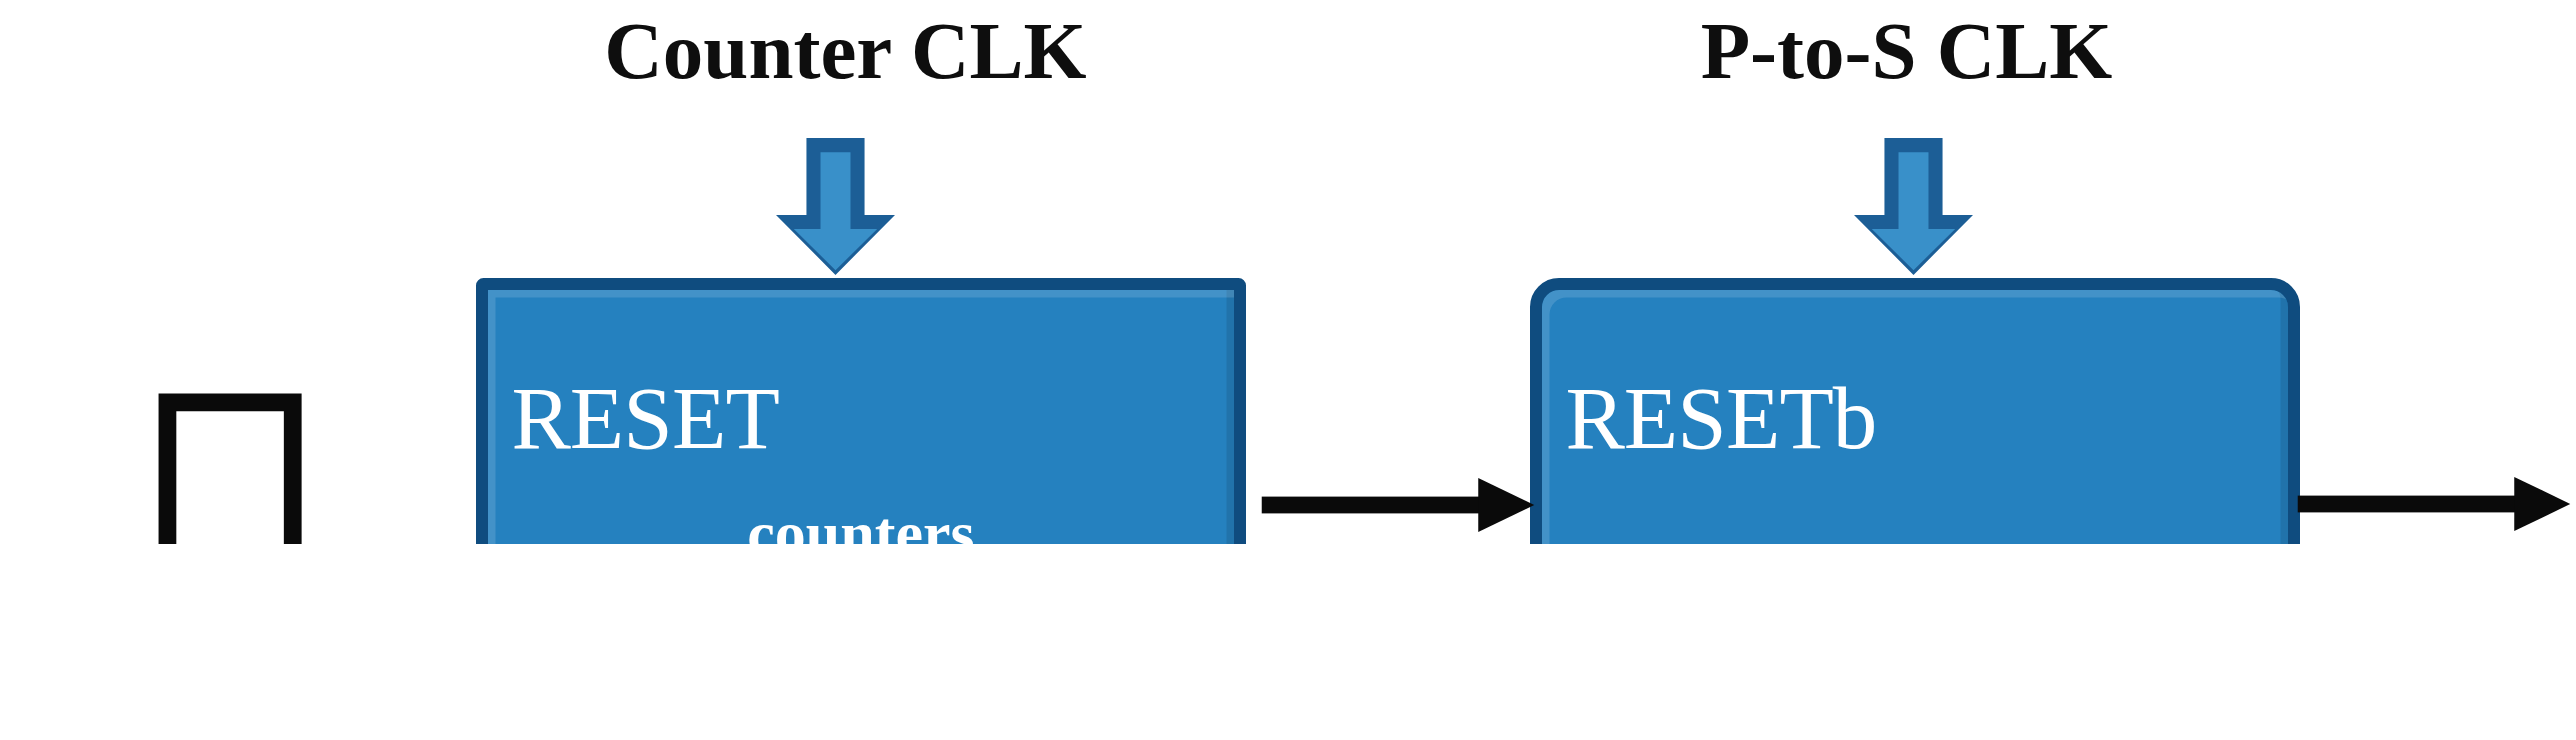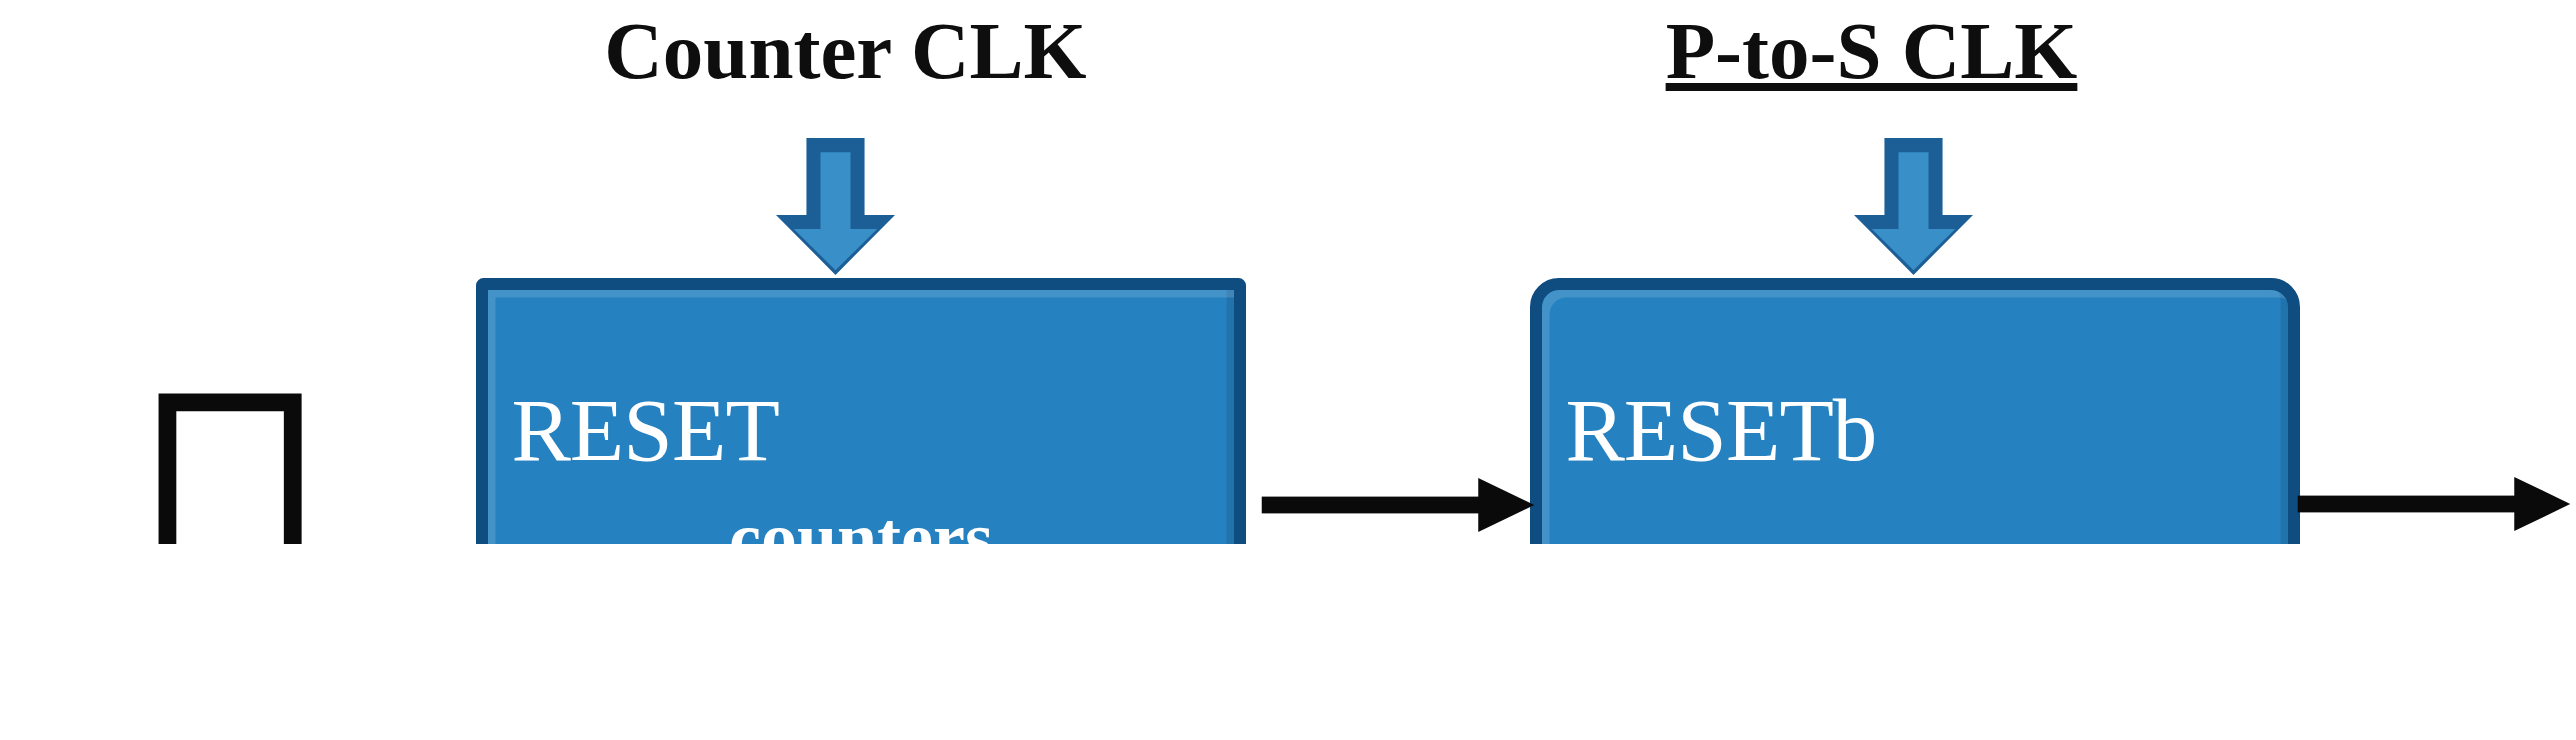--- a/index.html
+++ b/index.html
@@ -16,41 +16,41 @@
   .canvas{
     position:relative;width:2576px;height:544px;background:var(--background);
     font-family:"Liberation Serif","DejaVu Serif",serif;overflow:hidden;
   }
   .clk-title{
     position:absolute;top:11.2px;height:84px;
     font-size:81px;font-weight:bold;color:var(--text-black);
     text-align:center;line-height:1;white-space:nowrap;
   }
   #counter-clk-title{left:590px;width:511px;}
-  #ptos-clk-title{left:1642px;width:459px;text-decoration:underline;}
+  #ptos-clk-title{left:1677px;width:459px;}
   .block-arrow{position:absolute;top:138px;width:119px;height:137px;}
   #counter-clk-arrow{left:776px;}
   #ptos-clk-arrow{left:1854px;}
   .box{
     position:absolute;top:278px;width:746px;height:414px;
     background:var(--block-fill);
     border:12px solid var(--block-border);
     border-radius:7.5px;
     box-shadow:inset 7.5px 7.5px 0 rgba(255,255,255,0.14), inset -7.5px -7.5px 0 rgba(0,0,0,0.10);
   }
   #counters-box{left:476px;}
   #ps-box{left:1530px;border-radius:29px;}
   .corner-label{
-    position:absolute;left:23.4px;top:96px;
+    position:absolute;left:23.4px;top:84px;
     font-size:89px;font-weight:normal;color:var(--label-white);
     line-height:1;white-space:nowrap;letter-spacing:-0.9px;
   }
   .main-label{
     position:absolute;left:0;top:212px;width:100%;
-    font-size:72px;font-weight:bold;color:var(--label-white);
+    font-size:62px;font-weight:bold;color:var(--label-white);
     text-align:center;line-height:1;white-space:nowrap;
   }
   .signal-arrow{position:absolute;width:274px;height:56px;}
   #mid-arrow{left:1261px;top:477px;}
   #out-arrow{left:2297px;top:476px;}
   #pulse{position:absolute;left:22.5px;top:393px;width:431px;height:187px;}
   #mux-label{
     position:absolute;left:5.6px;top:604px;
     font-size:89px;font-weight:bold;color:var(--text-black);
     line-height:1;white-space:nowrap;

